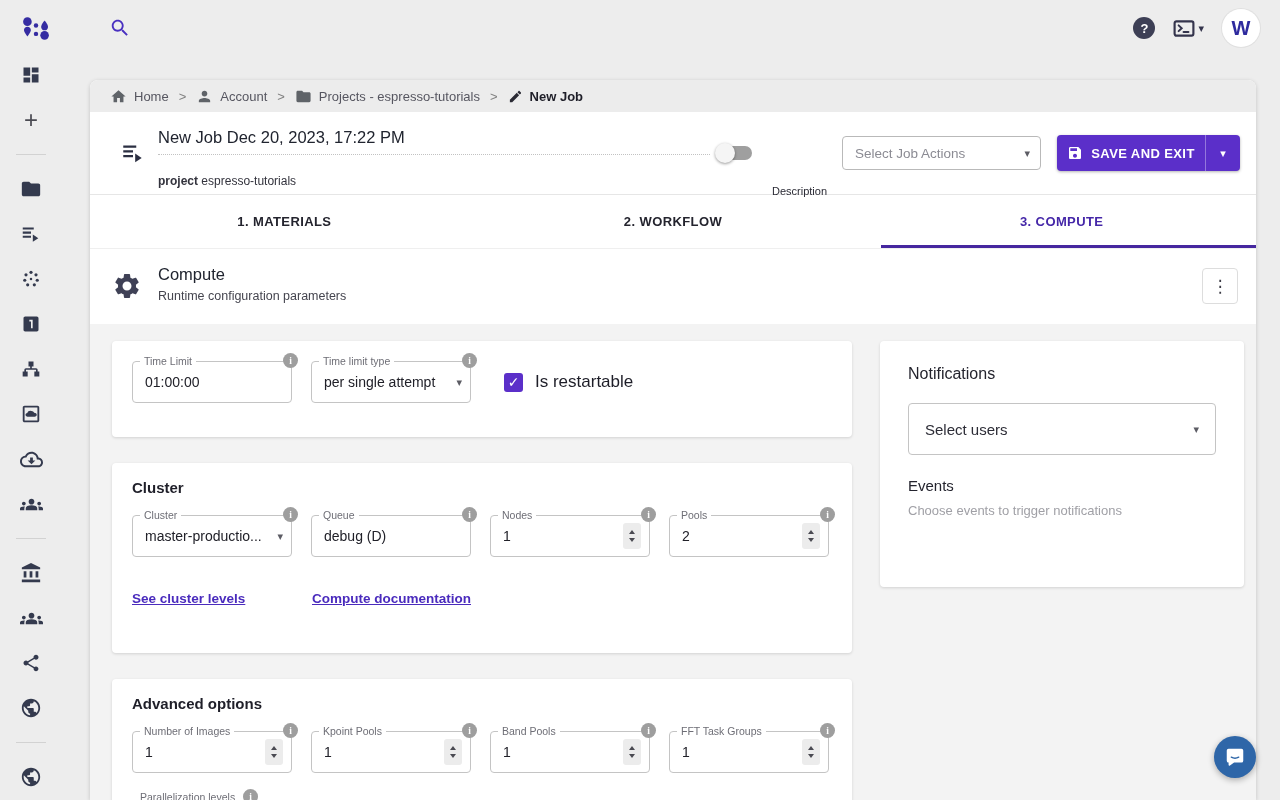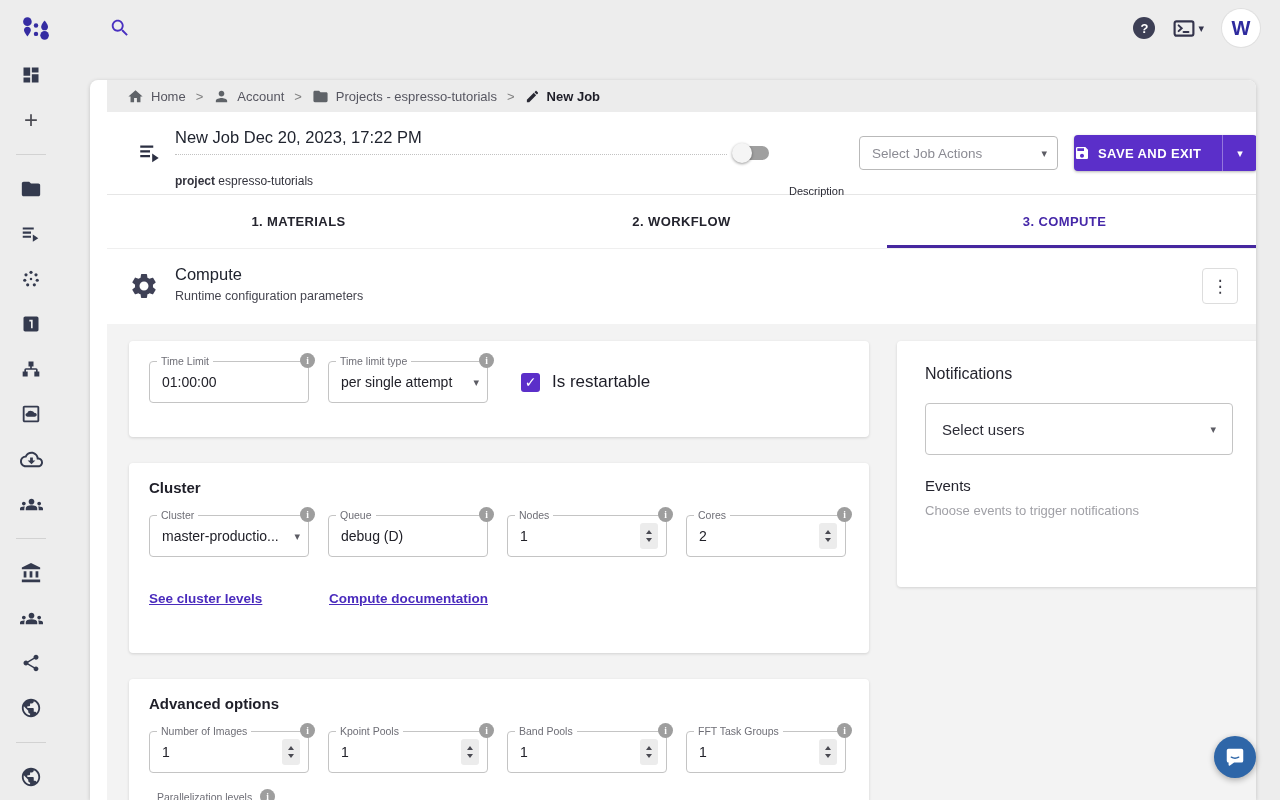--- a/index.html
+++ b/index.html
@@ -27,21 +27,21 @@
 
   
   .sidebar { position:absolute; top:56px; left:0; width:62px; height:744px; display:flex; flex-direction:column; align-items:center; padding-top:7px; }
   .side-item { width:24px; height:24px; margin-bottom:21px; display:flex; align-items:center; justify-content:center; cursor:pointer; flex:none; }
   .side-item svg { fill:#343a4e; }
   .side-div { width:30px; height:1px; background:#d2d2d2; margin:1px 0 22px 0; flex:none; }
   .plus-glyph { font-size:24px; color:#4a4a52; line-height:1; }
 
   
   .card { position:absolute; left:90px; top:80px; width:1166px; height:720px; background:#fff; border-radius:8px 8px 0 0;
-          box-shadow:0 1px 4px rgba(0,0,0,.18); overflow:hidden;padding-left:17px; }
+          box-shadow:0 1px 4px rgba(0,0,0,.18); overflow:hidden; }
 
   
   .crumbs { height:32px; background:#ececec; display:flex; align-items:center; padding-left:20px; gap:10px; font-size:13px; color:#565660; }
   .crumb { display:flex; align-items:center; gap:7px; cursor:pointer; }
   .crumb svg { fill:#5f6368; }
   .crumb-sep { color:#808080; font-size:13px; }
   .crumb-last { color:#1e1e28; font-weight:bold; }
 
   
   .jobhead { position:relative; height:83px; background:#fff; border-bottom:1px solid #e6e6e6; }
@@ -52,21 +52,21 @@
   .proj-line b { font-weight:bold; }
   .toggle { position:absolute; left:628px; top:34px; width:34px; height:14px; border-radius:7px; background:#9f9f9f; cursor:pointer; }
   .toggle-knob { position:absolute; left:-3px; top:-3px; width:20px; height:20px; border-radius:50%; background:#f5f5f5;
                  box-shadow:0 1px 3px rgba(0,0,0,.4); }
   .toggle-label { position:absolute; left:682px; top:41px; font-size:11px; color:#2a2a34;margin-top:32px; }
   .actions-select { position:absolute; left:752px; top:24px; width:199px; height:34px; border:1px solid #b9b9b9; border-radius:4px;
                     display:flex; align-items:center; padding:0 10px 0 12px; cursor:pointer; background:#fff; }
   .actions-select .ph { font-size:13.5px; color:#8b8b93; flex:1; }
   .save-btn { position:absolute; left:967px; top:23px; width:183px; height:36px; background:#5b2fc9; border-radius:4px;
               display:flex; align-items:center; color:#fff; cursor:pointer; box-shadow:0 1px 3px rgba(0,0,0,.3); }
-  .save-main { flex:1; display:flex; align-items:center; gap:8px; font-size:13px; font-weight:bold; letter-spacing:.4px; }
+  .save-main { flex:1; display:flex; align-items:center; justify-content:center; gap:8px; font-size:13px; font-weight:bold; letter-spacing:.4px; }
   .save-sep { width:1px; height:36px; background:rgba(255,255,255,.35); }
   .save-caret { width:34px; text-align:center; font-size:11px; }
 
   
   .tabs { height:54px; display:flex; border-bottom:1px solid #efefef; }
   .tab { flex:1; display:flex; align-items:center; justify-content:center; font-size:13px; letter-spacing:.4px; font-weight:bold;
          color:#24242e; cursor:pointer; position:relative; }
   .tab.active { color:#4527a8; }
   .tab.active .tab-ind { position:absolute; left:14px; right:0; bottom:0; height:3px; background:#46279f; }
 
@@ -389,21 +389,21 @@
         <div class="field">
           <span class="f-label">Nodes</span>
           <span class="f-value">1</span>
           <span class="stepper">
               <span class="tri-up"></span>
               <span class="tri-dn"></span>
             </span>
           <span class="info-dot">i</span>
         </div>
         <div class="field">
-          <span class="f-label">Cores</span>
+          <span class="f-label">Pools</span>
           <span class="f-value">2</span>
           <span class="stepper">
               <span class="tri-up"></span>
               <span class="tri-dn"></span>
             </span>
           <span class="info-dot">i</span>
         </div>
       </div>
       <span class="link" style="left:20px; top:128px;">See cluster levels</span>
       <span class="link" style="left:200px; top:128px;">Compute documentation</span>

